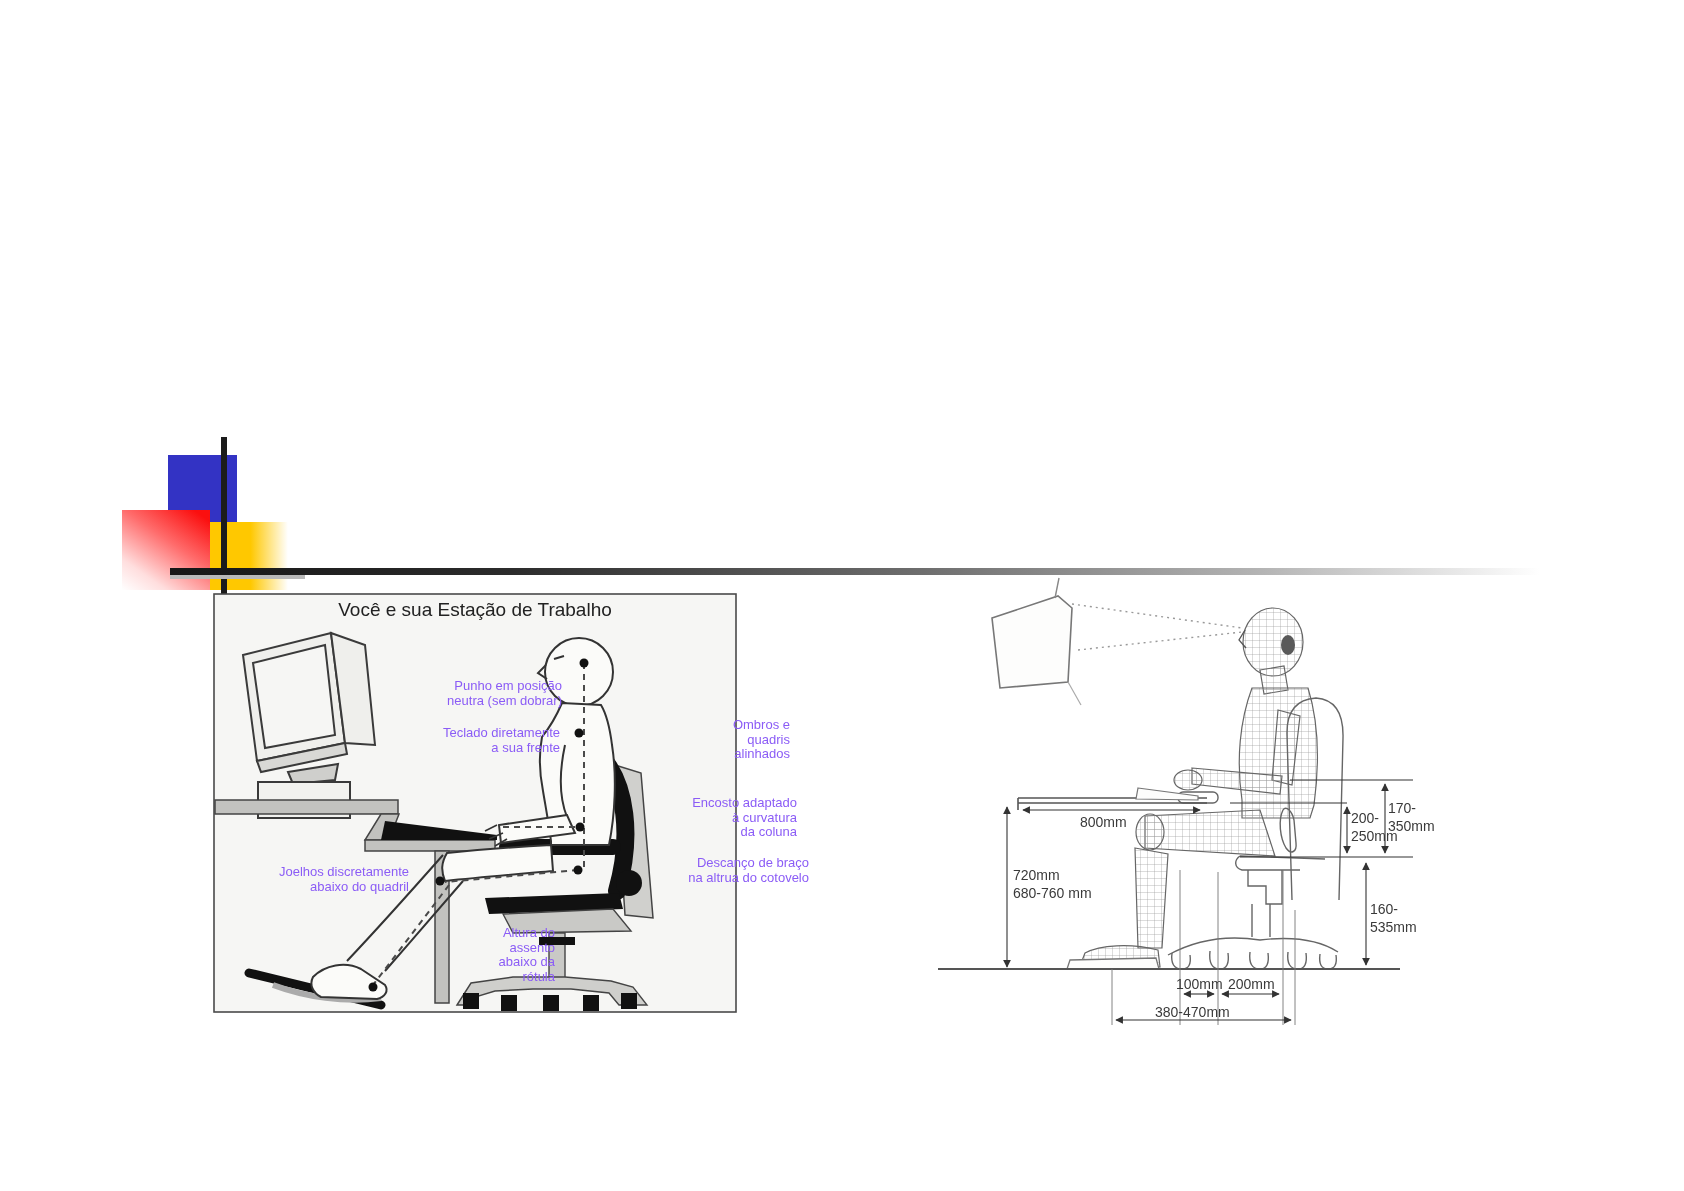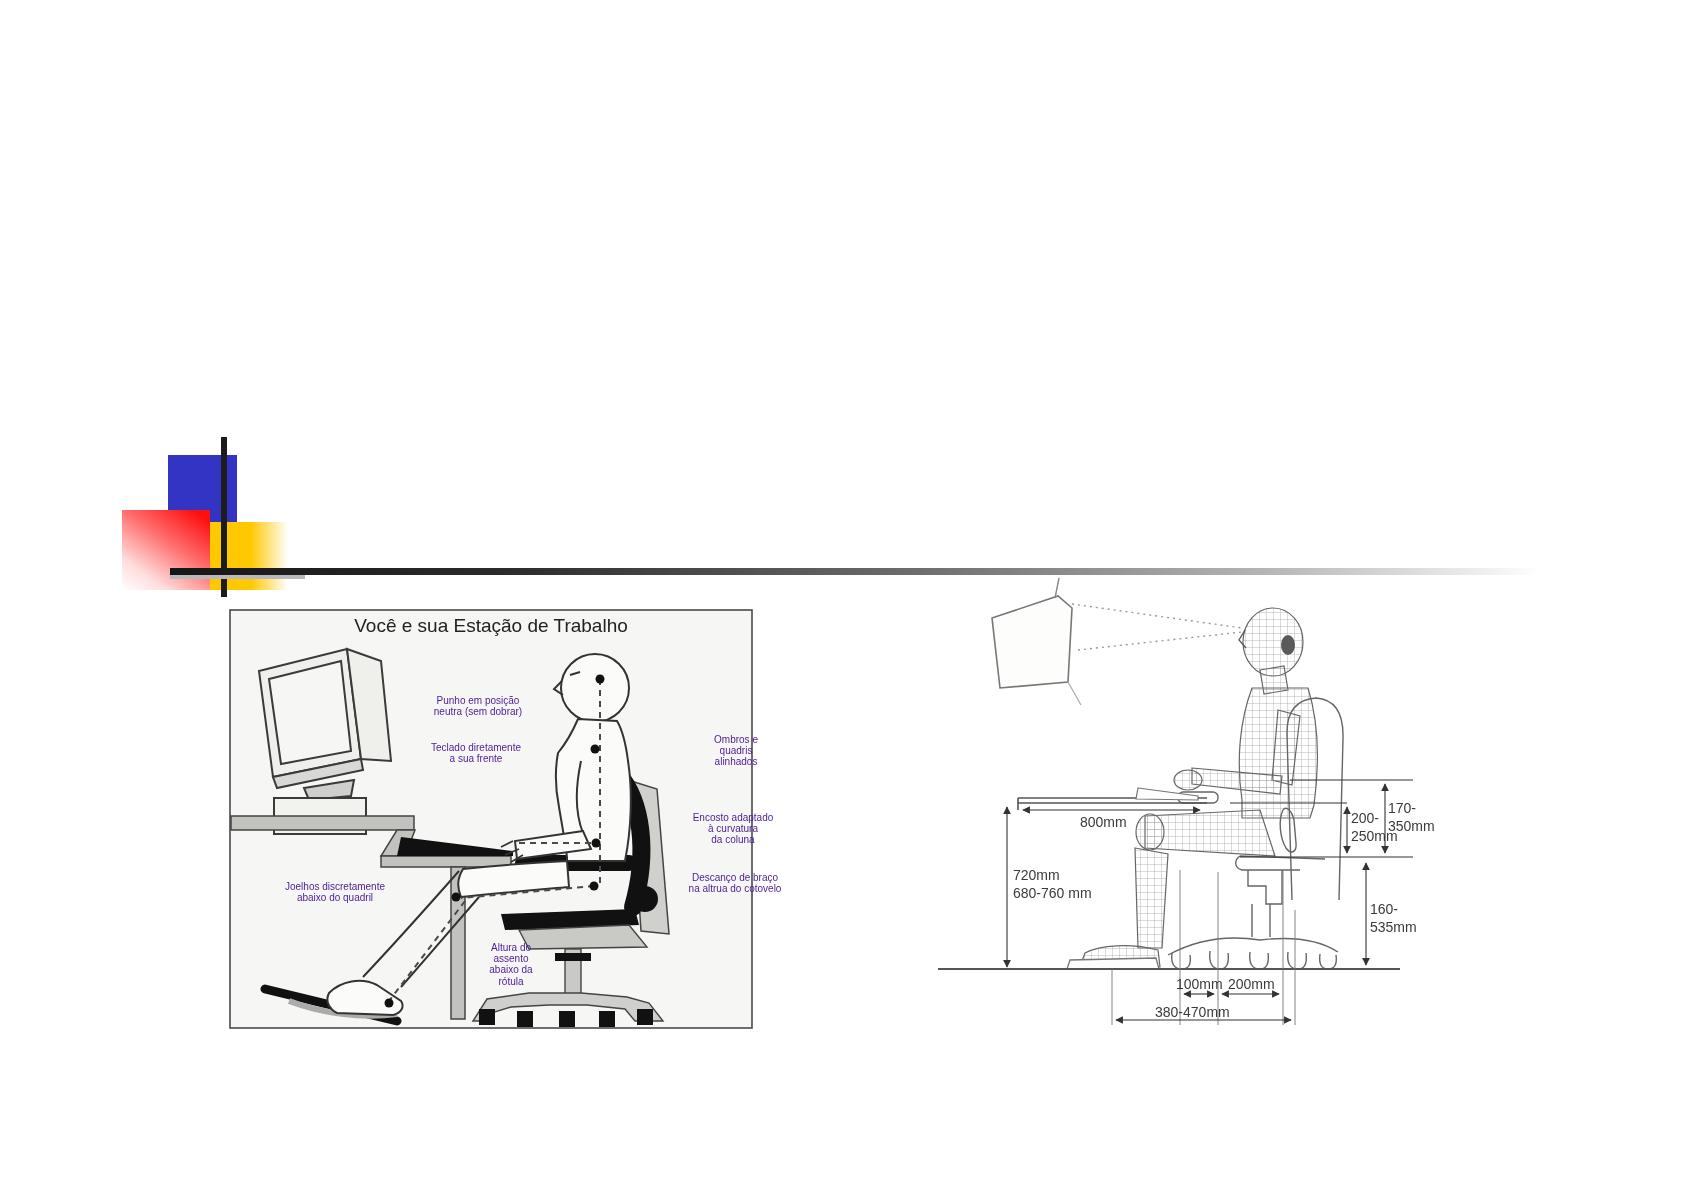--- a/index.html
+++ b/index.html
@@ -15,39 +15,39 @@
   .v-line{left:221px;top:437px;width:6px;height:160px;background:#1c1c1c;}
   .h-bar{left:170px;top:568px;width:1370px;height:7px;
           background:linear-gradient(to right,#161616 0%,#2c2c2c 25%,#6e6e6e 55%,#b5b5b5 80%,#e8e8e8 94%,rgba(255,255,255,0) 100%);}
   .h-bar2{left:170px;top:575px;width:135px;height:4px;background:#b9b9b9;}
   
   .fig-left{left:213px;top:593px;width:524px;height:420px;}
   .fig-right{left:930px;top:570px;width:490px;height:470px;}
   .fig-left svg,.fig-right svg{position:absolute;left:0;top:0;}
   .dtitle{position:absolute;left:0;top:6px;width:524px;text-align:center;
           font-size:19px;color:#222;white-space:pre-line;}
-  .dlabel{position:absolute;font-size:10px;line-height:1.12;color:#4c1d95;
-          text-align:center;white-space:pre-line;}
+  .dlabel{position:absolute;font-size:13px;line-height:1.12;color:#8b5cf6;
+          text-align:right;white-space:pre-line;}
   .dim{position:absolute;font-size:14px;line-height:1.25;color:#3a3a3a;
        white-space:pre-line;}
   .dim.c{text-align:left;}
 </style>
 </head>
 <body>
 
 <div>
 
   <div class="abs sq-blue"></div>
   <div class="abs sq-red"></div>
   <div class="abs sq-yellow"></div>
   <div class="abs v-line"></div>
   <div class="abs h-bar"></div>
   <div class="abs h-bar2"></div>
 
-  <figure class="abs fig-left" style="margin:16px">
+  <figure class="abs fig-left" style="margin:0">
     <svg width="524" height="420" viewBox="0 0 524 420">
       <rect x="1" y="1" width="522" height="418" fill="#f6f6f4" stroke="#4a4a4a" stroke-width="1.6"></rect>
 
       <g stroke="#3a3a3a" stroke-width="2" fill="#efefec">
         <polygon points="30,62 118,40 132,150 44,168"></polygon>
         <polygon points="118,40 152,52 162,152 132,150"></polygon>
         <polygon points="40,70 112,52 122,142 52,155" fill="#f6f6f4"></polygon>
         <polygon points="44,168 132,150 134,161 48,179" fill="#d8d8d5"></polygon>
         <polygon points="75,179 125,171 122,187 80,191" fill="#cfcfcc"></polygon>
         <rect x="45" y="189" width="92" height="36" fill="#f2f2ef"></rect>

